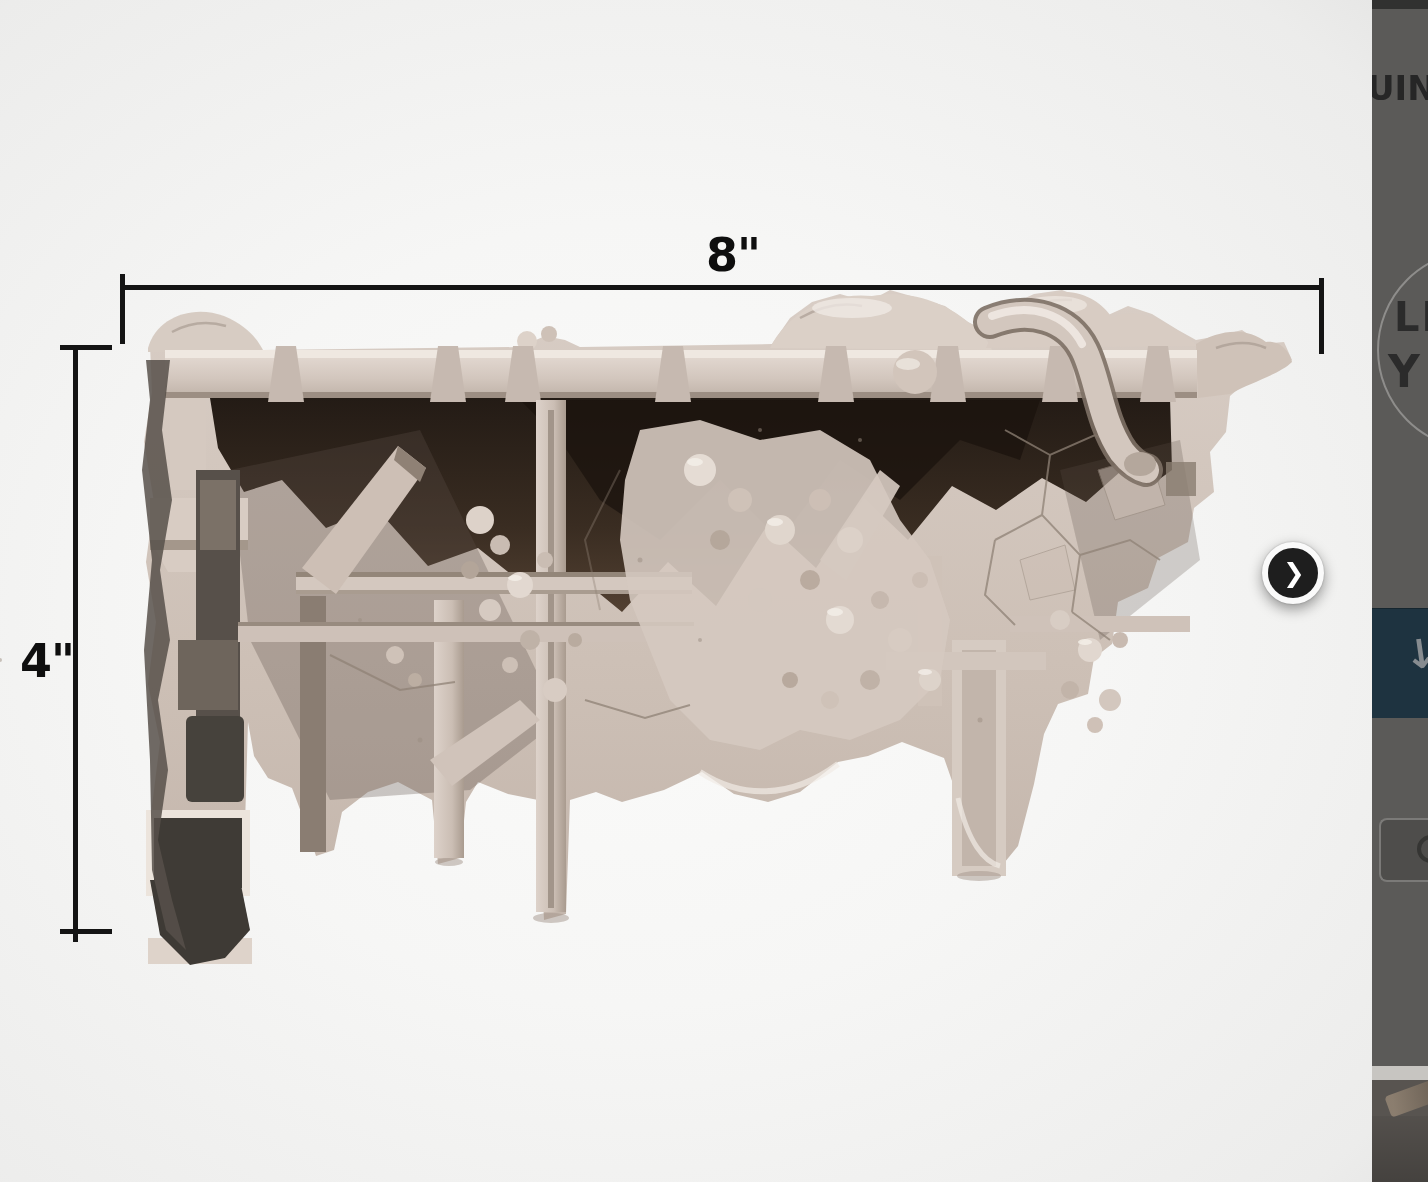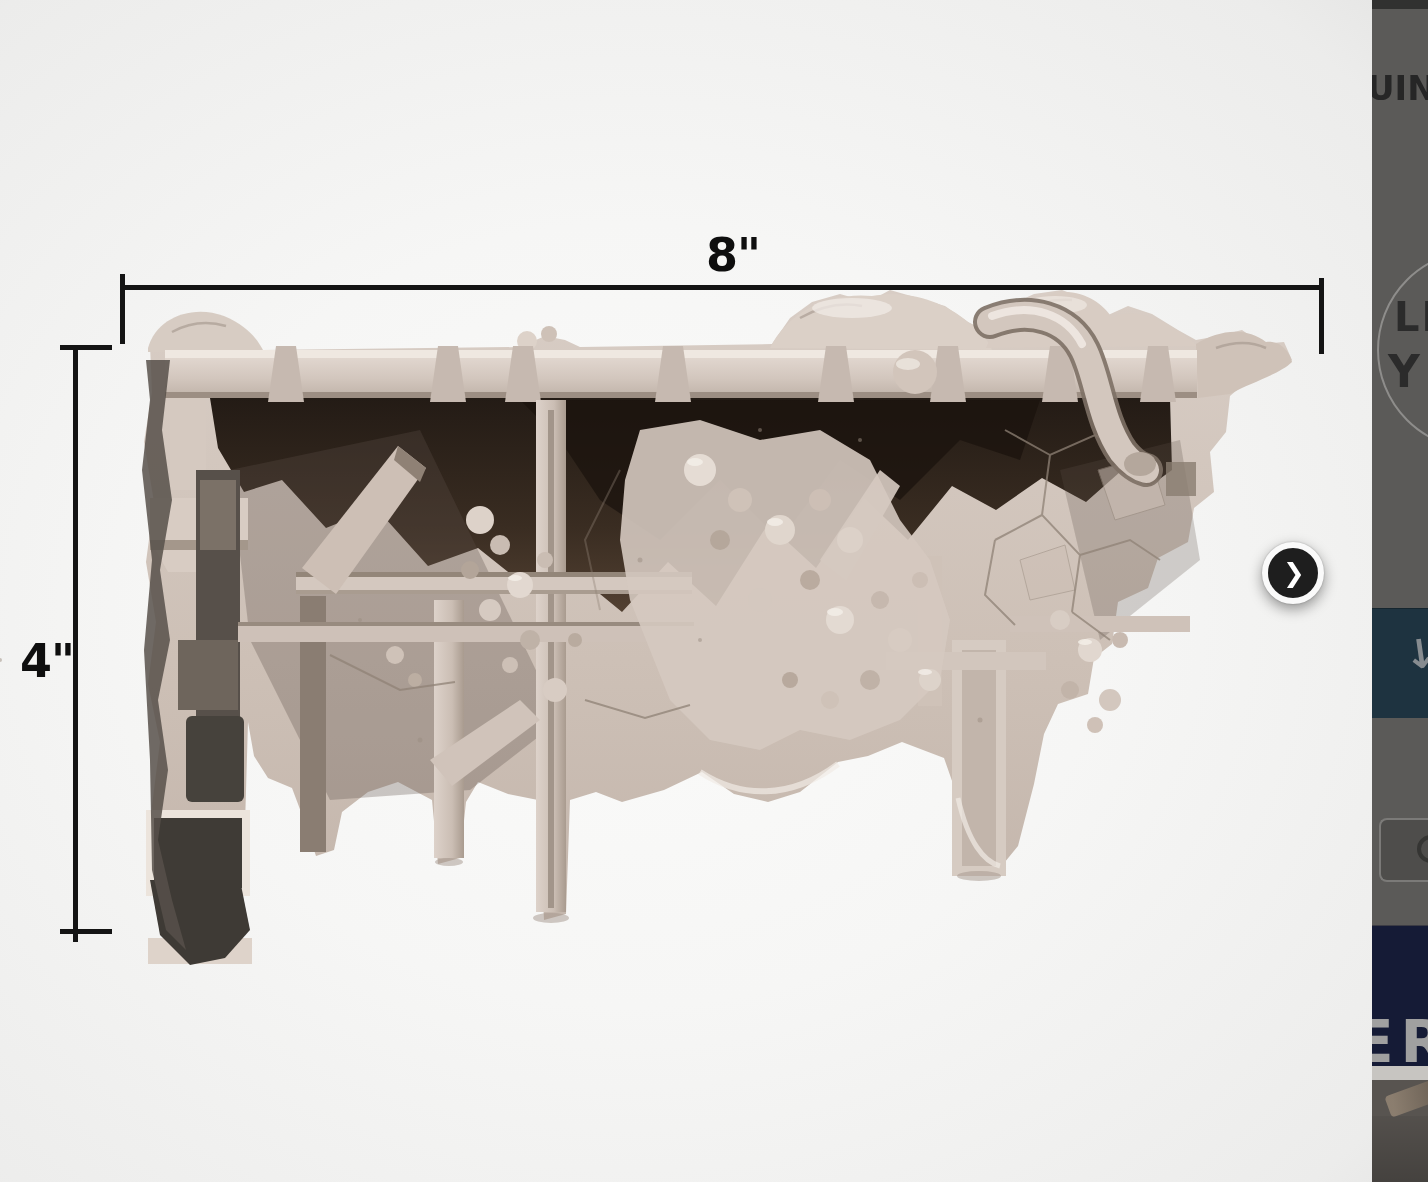--- a/index.html
+++ b/index.html
@@ -337,23 +337,20 @@
     </div>
 
     <div class="download-tile">
       <span class="glyph">↓</span>
     </div>
 
     <div class="control-box">
       <div class="control-glyph"></div>
     </div>
 
-    <div class="promo-banner">
-      <div class="banner-text">ER</div>
-    </div>
 
     <div class="panel-divider-strip"></div>
 
     <div class="gallery-thumbnail">
       <div class="thumb-streak"></div>
       <div class="thumb-shade"></div>
     </div>
   </div>
 
 </div>

